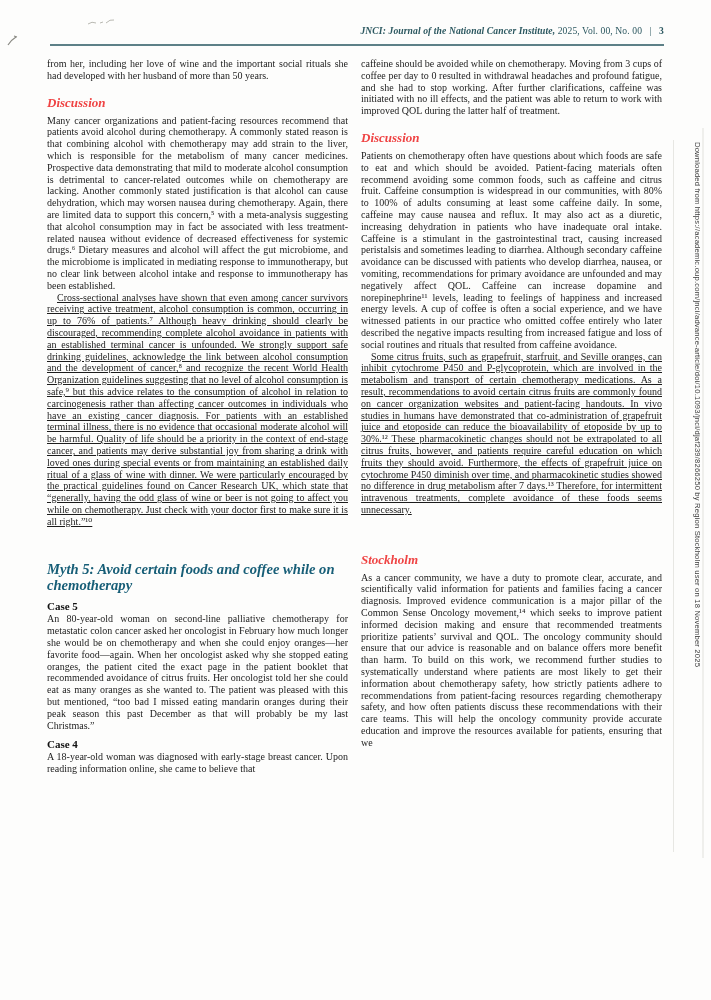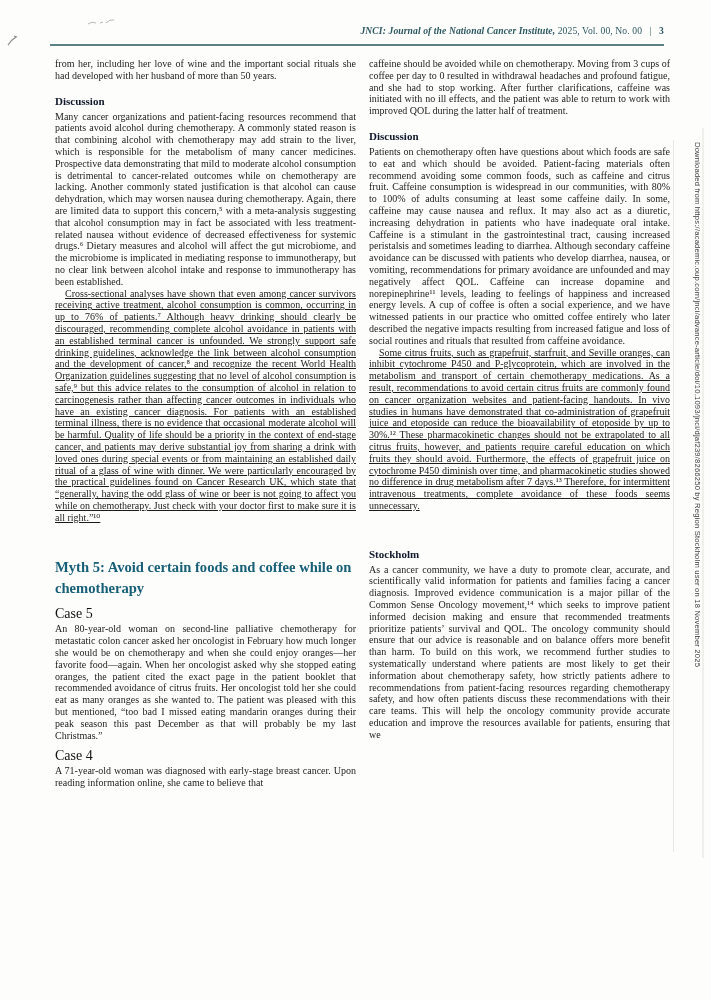--- a/index.html
+++ b/index.html
@@ -42,53 +42,54 @@
     background: var(--rule-color, #5d8087);
   }
   
   .columns {
     position: absolute;
     top: 58px;
     left: 47px;
     width: 616px;
     display: flex;
     gap: 13px;
-    margin-left: 8px;
   }
   .col {
     width: 301px;
     flex: 0 0 301px;
   }
   .body-text {
     margin: 0;
     font-size: 10px;
     line-height: 11.8px;
     text-align: justify;
     hyphens: auto;
     -webkit-hyphens: auto;
   }
   .body-text.indent { text-indent: 10px; text-decoration: underline; }
   .section-heading {
     margin: 13px 0 4px 0;
-    font-size: 11px;
+    font-size: 13px;
     font-weight: bold;
-    color: #0f172a;
+    color: #ef4444;
+    font-style: italic;
   }
   .section-heading.spaced-top { margin-top: 36px; }
   .myth-heading {
     margin: 34px 0 3px 0;
     font-size: 14.6px;
-    line-height: 21px;
+    line-height: 16px;
     font-weight: bold;
     color: var(--accent-teal, #175e77);
+    font-style: italic;
   }
   .case-heading {
     margin: 7px 0 1px 0;
-    font-size: 14px;
-    font-weight: normal;
+    font-size: 11px;
+    font-weight: bold;
     color: #111;
   }
   
   .watermark {
     position: absolute;
     top: 142px;
     right: 9px;
     writing-mode: vertical-rl;
     font-family: "Liberation Sans", "DejaVu Sans", sans-serif;
     font-size: 7.6px;
@@ -143,21 +144,21 @@
       <h2 class="section-heading">Discussion</h2>
       <p class="body-text">Many cancer organizations and patient-facing resources recommend that patients avoid alcohol during chemotherapy. A commonly stated reason is that combining alcohol with chemotherapy may add strain to the liver, which is responsible for the metabolism of many cancer medicines. Prospective data demonstrating that mild to moderate alcohol consumption is detrimental to cancer-related outcomes while on chemotherapy are lacking. Another commonly stated justification is that alcohol can cause dehydration, which may worsen nausea during chemotherapy. Again, there are limited data to support this concern,⁵ with a meta-analysis suggesting that alcohol consumption may in fact be associated with less treatment-related nausea without evidence of decreased effectiveness for systemic drugs.⁶ Dietary measures and alcohol will affect the gut microbiome, and the microbiome is implicated in mediating response to immunotherapy, but no clear link between alcohol intake and response to immunotherapy has been established.</p>
       <p class="body-text indent">Cross-sectional analyses have shown that even among cancer survivors receiving active treatment, alcohol consumption is common, occurring in up to 76% of patients.⁷ Although heavy drinking should clearly be discouraged, recommending complete alcohol avoidance in patients with an established terminal cancer is unfounded. We strongly support safe drinking guidelines, acknowledge the link between alcohol consumption and the development of cancer,⁸ and recognize the recent World Health Organization guidelines suggesting that no level of alcohol consumption is safe,⁹ but this advice relates to the consumption of alcohol in relation to carcinogenesis rather than affecting cancer outcomes in individuals who have an existing cancer diagnosis. For patients with an established terminal illness, there is no evidence that occasional moderate alcohol will be harmful. Quality of life should be a priority in the context of end-stage cancer, and patients may derive substantial joy from sharing a drink with loved ones during special events or from maintaining an established daily ritual of a glass of wine with dinner. We were particularly encouraged by the practical guidelines found on Cancer Research UK, which state that “generally, having the odd glass of wine or beer is not going to affect you while on chemotherapy. Just check with your doctor first to make sure it is all right.”¹⁰</p>
 
       <h1 class="myth-heading">Myth 5: Avoid certain foods and coffee while on chemotherapy</h1>
 
       <h3 class="case-heading">Case 5</h3>
       <p class="body-text">An 80-year-old woman on second-line palliative chemotherapy for metastatic colon cancer asked her oncologist in February how much longer she would be on chemotherapy and when she could enjoy oranges—her favorite food—again. When her oncologist asked why she stopped eating oranges, the patient cited the exact page in the patient booklet that recommended avoidance of citrus fruits. Her oncologist told her she could eat as many oranges as she wanted to. The patient was pleased with this but mentioned, “too bad I missed eating mandarin oranges during their peak season this past December as that will probably be my last Christmas.”</p>
 
       <h3 class="case-heading">Case 4</h3>
-      <p class="body-text">A 71-year-old woman was diagnosed with early-stage breast cancer. Upon reading information online, she came to believe that</p>
+      <p class="body-text">A 18-year-old woman was diagnosed with early-stage breast cancer. Upon reading information online, she came to believe that</p>
     </section>
 
     <section class="col">
       <p class="body-text">caffeine should be avoided while on chemotherapy. Moving from 3 cups of coffee per day to 0 resulted in withdrawal headaches and profound fatigue, and she had to stop working. After further clarifications, caffeine was initiated with no ill effects, and the patient was able to return to work with improved QOL during the latter half of treatment.</p>
 
       <h2 class="section-heading">Discussion</h2>
       <p class="body-text">Patients on chemotherapy often have questions about which foods are safe to eat and which should be avoided. Patient-facing materials often recommend avoiding some common foods, such as caffeine and citrus fruit. Caffeine consumption is widespread in our communities, with 80% to 100% of adults consuming at least some caffeine daily. In some, caffeine may cause nausea and reflux. It may also act as a diuretic, increasing dehydration in patients who have inadequate oral intake. Caffeine is a stimulant in the gastrointestinal tract, causing increased peristalsis and sometimes leading to diarrhea. Although secondary caffeine avoidance can be discussed with patients who develop diarrhea, nausea, or vomiting, recommendations for primary avoidance are unfounded and may negatively affect QOL. Caffeine can increase dopamine and norepinephrine¹¹ levels, leading to feelings of happiness and increased energy levels. A cup of coffee is often a social experience, and we have witnessed patients in our practice who omitted coffee entirely who later described the negative impacts resulting from increased fatigue and loss of social routines and rituals that resulted from caffeine avoidance.</p>
       <p class="body-text indent">Some citrus fruits, such as grapefruit, starfruit, and Seville oranges, can inhibit cytochrome P450 and P-glycoprotein, which are involved in the metabolism and transport of certain chemotherapy medications. As a result, recommendations to avoid certain citrus fruits are commonly found on cancer organization websites and patient-facing handouts. In vivo studies in humans have demonstrated that co-administration of grapefruit juice and etoposide can reduce the bioavailability of etoposide by up to 30%.¹² These pharmacokinetic changes should not be extrapolated to all citrus fruits, however, and patients require careful education on which fruits they should avoid. Furthermore, the effects of grapefruit juice on cytochrome P450 diminish over time, and pharmacokinetic studies showed no difference in drug metabolism after 7 days.¹³ Therefore, for intermittent intravenous treatments, complete avoidance of these foods seems unnecessary.</p>
 
       <h2 class="section-heading spaced-top">Stockholm</h2>

